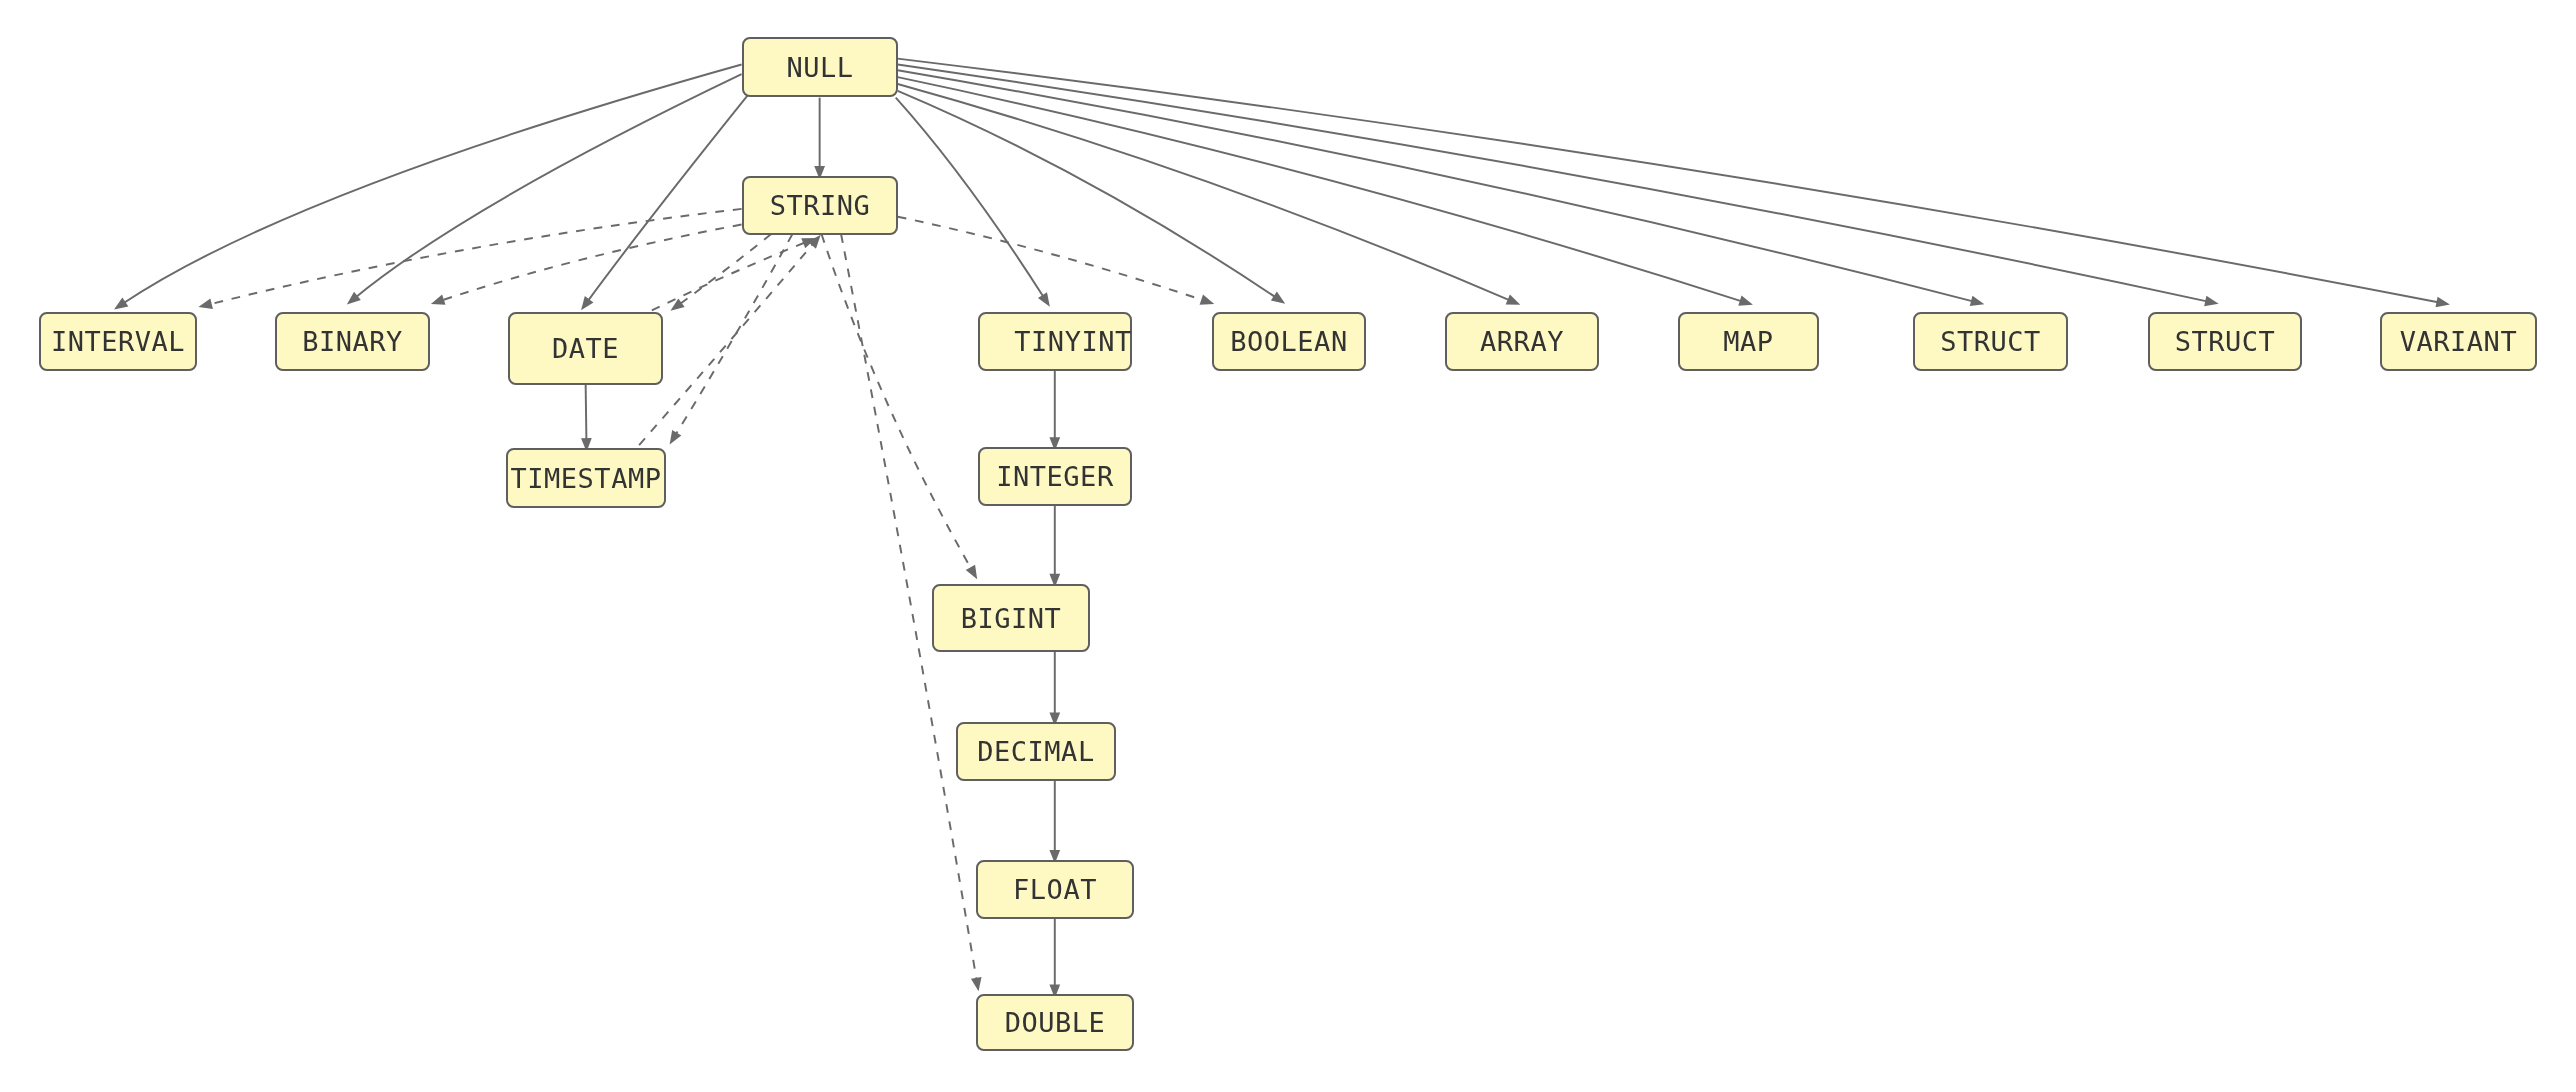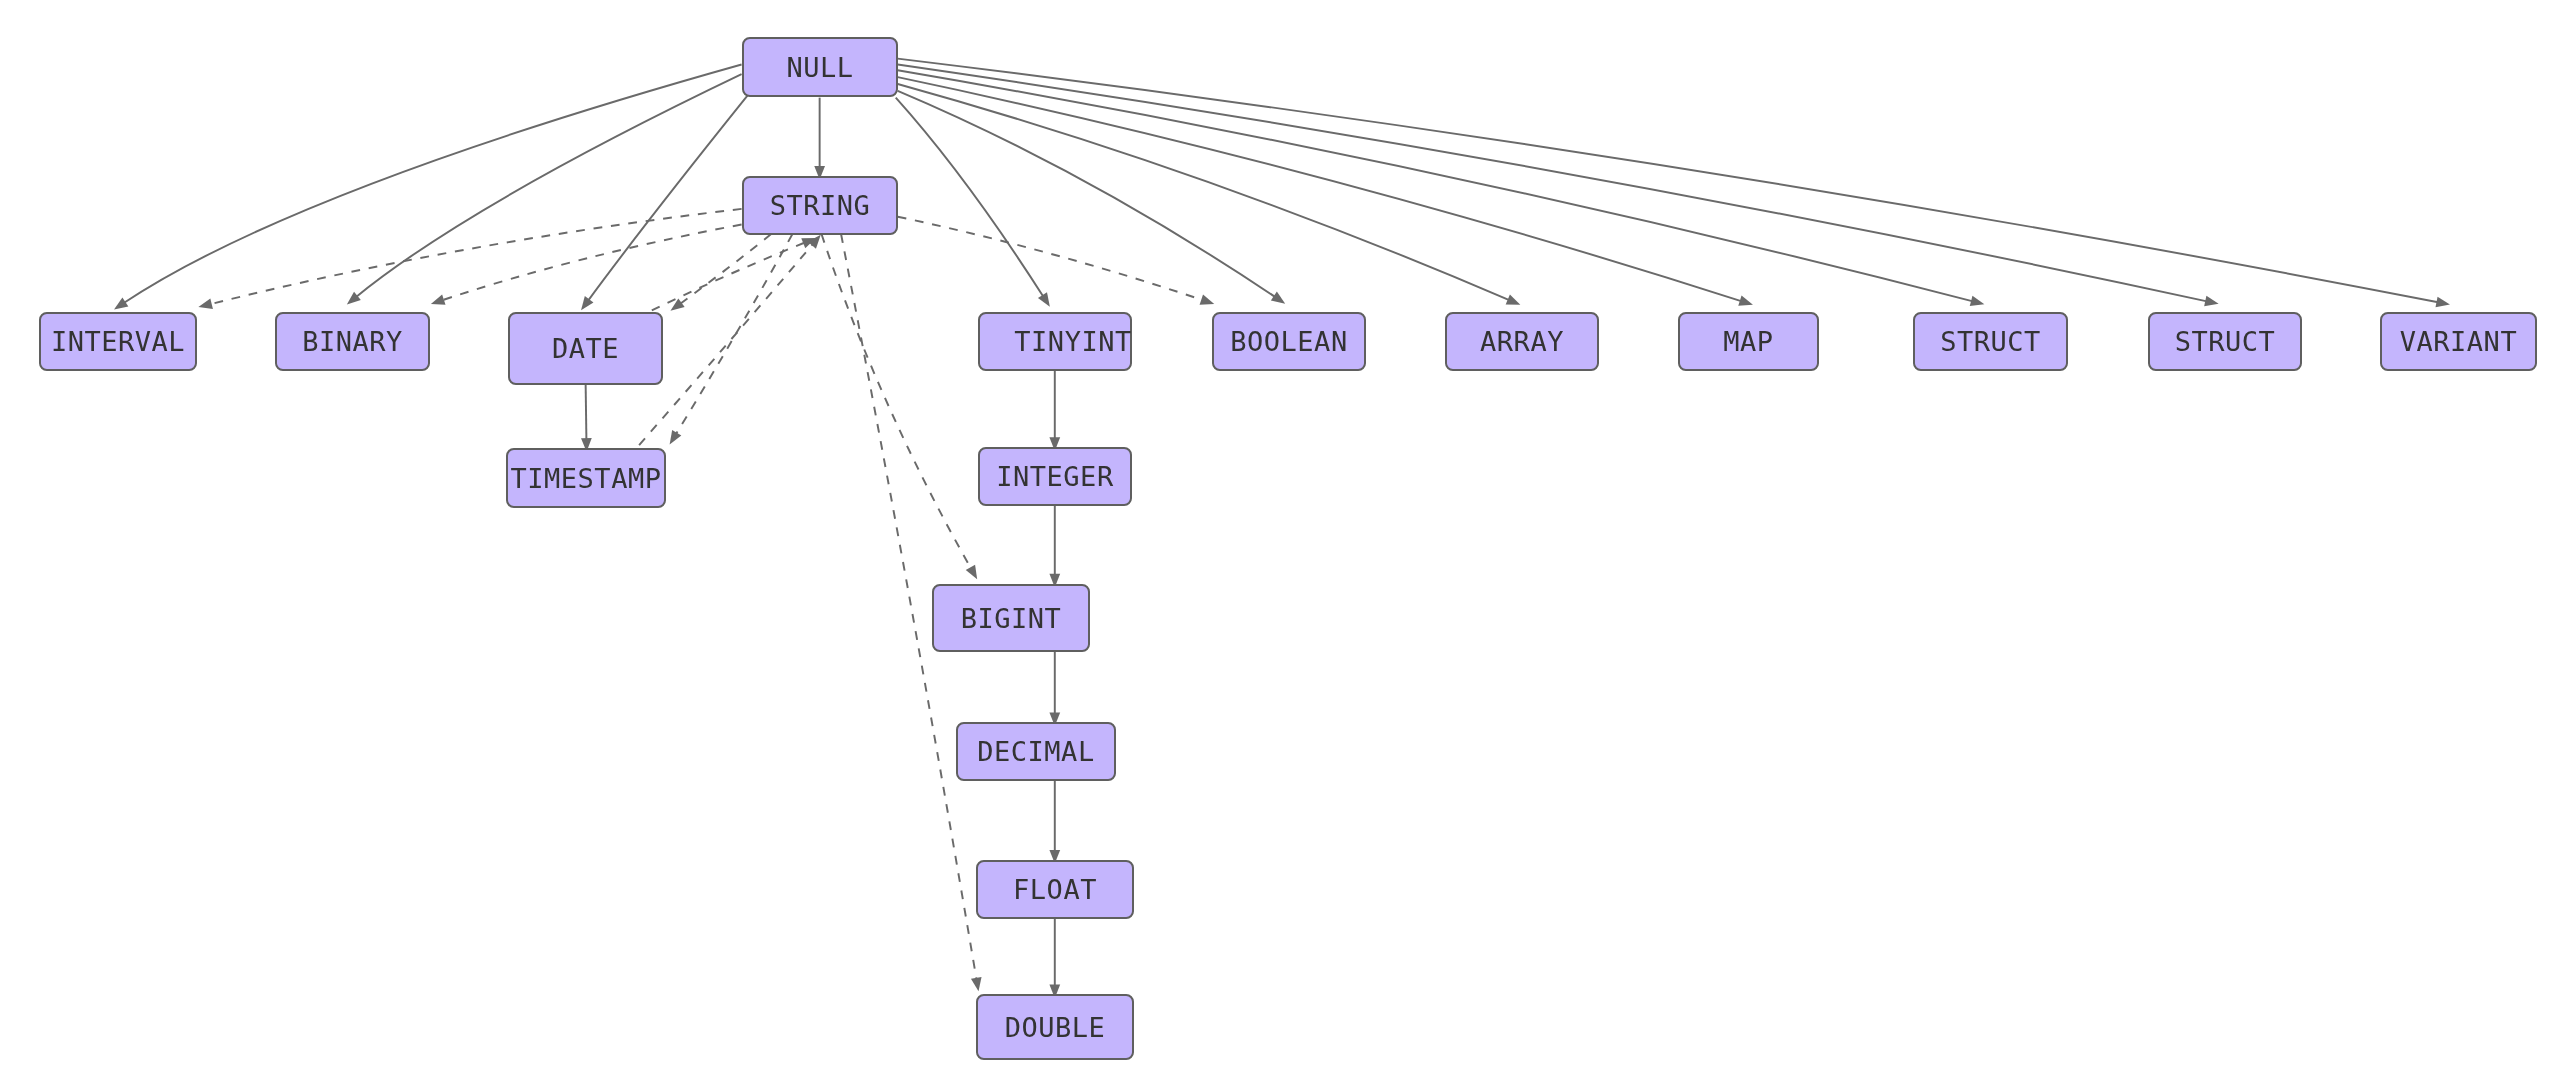--- a/index.html
+++ b/index.html
@@ -3,21 +3,21 @@
 <meta charset="utf-8">
 <style>
   html,body{margin:0;padding:0;}
   body{
     width:2576px;height:1093px;background:#ffffff;position:relative;overflow:hidden;
     font-family:"DejaVu Sans Mono","Liberation Mono",monospace;
   }
   #diagram{position:absolute;left:0;top:0;width:2576px;height:1093px;}
   #edges{position:absolute;left:0;top:0;}
   .node{
-    position:absolute;box-sizing:border-box;background:#c4b5fd;
+    position:absolute;box-sizing:border-box;background:#fef9c3;
     border:2.4px solid #5f5f5f;border-radius:7.8px;
     display:flex;align-items:center;justify-content:center;
     font-size:27px;color:#333333;letter-spacing:0.5px;white-space:nowrap;
   }
   .edge-solid{fill:none;stroke:#6a6a6a;stroke-width:2px;}
   .edge-dashed{fill:none;stroke:#6a6a6a;stroke-width:2px;stroke-dasharray:9 9;}
   .arrowhead{fill:#6a6a6a;stroke:none;}
 </style>
 </head>
 <body>
@@ -122,18 +122,18 @@
       </div>
       <div class="node" style="left: 932px; top: 584px; width: 158px; height: 68px;">
         <span>BIGINT</span>
       </div>
       <div class="node" style="left: 956px; top: 722px; width: 160px; height: 59px;">
         <span>DECIMAL</span>
       </div>
       <div class="node" style="left: 976px; top: 860px; width: 158px; height: 59px;">
         <span>FLOAT</span>
       </div>
-      <div class="node" style="left: 976px; top: 994px; width: 158px; height: 66px;">
+      <div class="node" style="left: 976px; top: 994px; width: 158px; height: 57px;">
         <span>DOUBLE</span>
       </div>
     </div>
 </div>
 
 
 </body></html>

